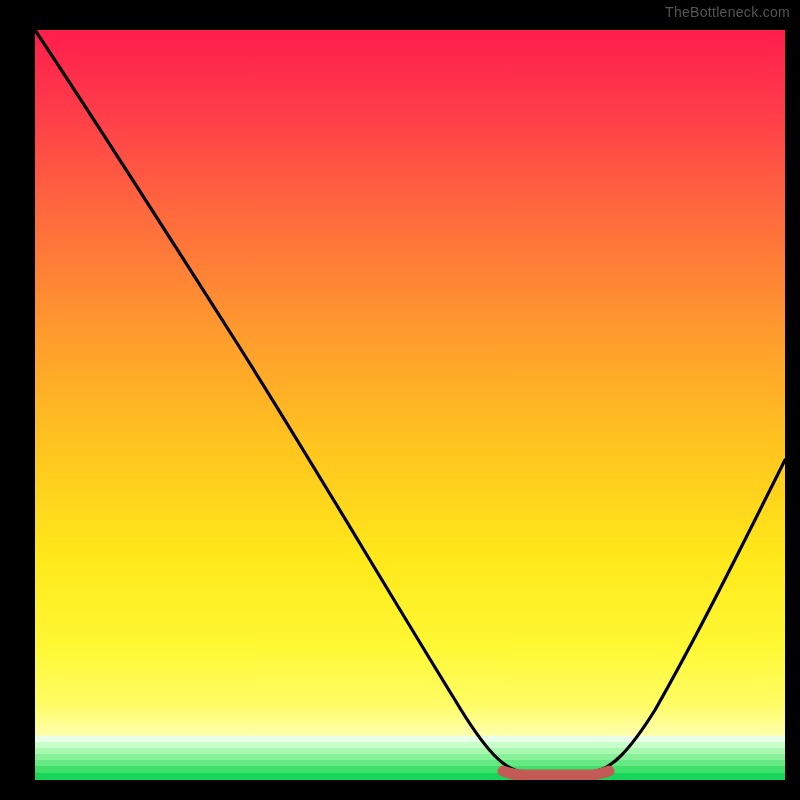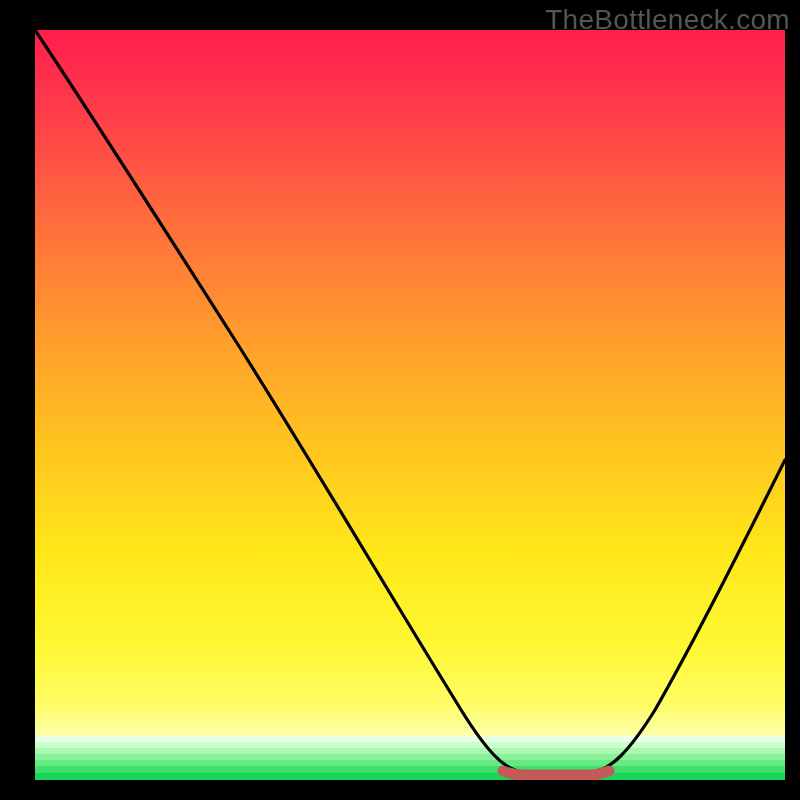--- a/index.html
+++ b/index.html
@@ -15,21 +15,21 @@
     position: relative;
     width: 800px;
     height: 800px;
     background: #000;
   }
   .watermark {
     position: absolute;
     top: 4px;
     right: 10px;
     color: #555;
-    font-size: 28px;
+    font-size: 14px;
     font-weight: 500;
     letter-spacing: 0.3px;
     z-index: 5;
   }
   .plot-outer {
     position: absolute;
     left: 35px;
     top: 30px;
     width: 750px;
     height: 750px;

